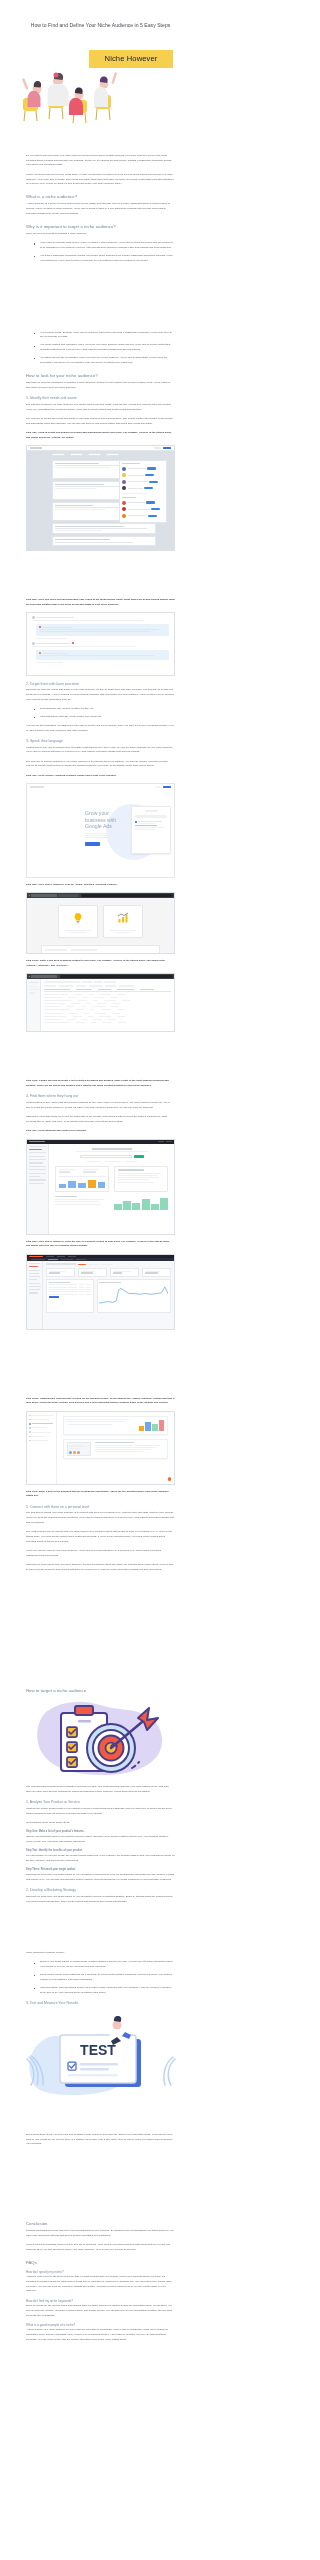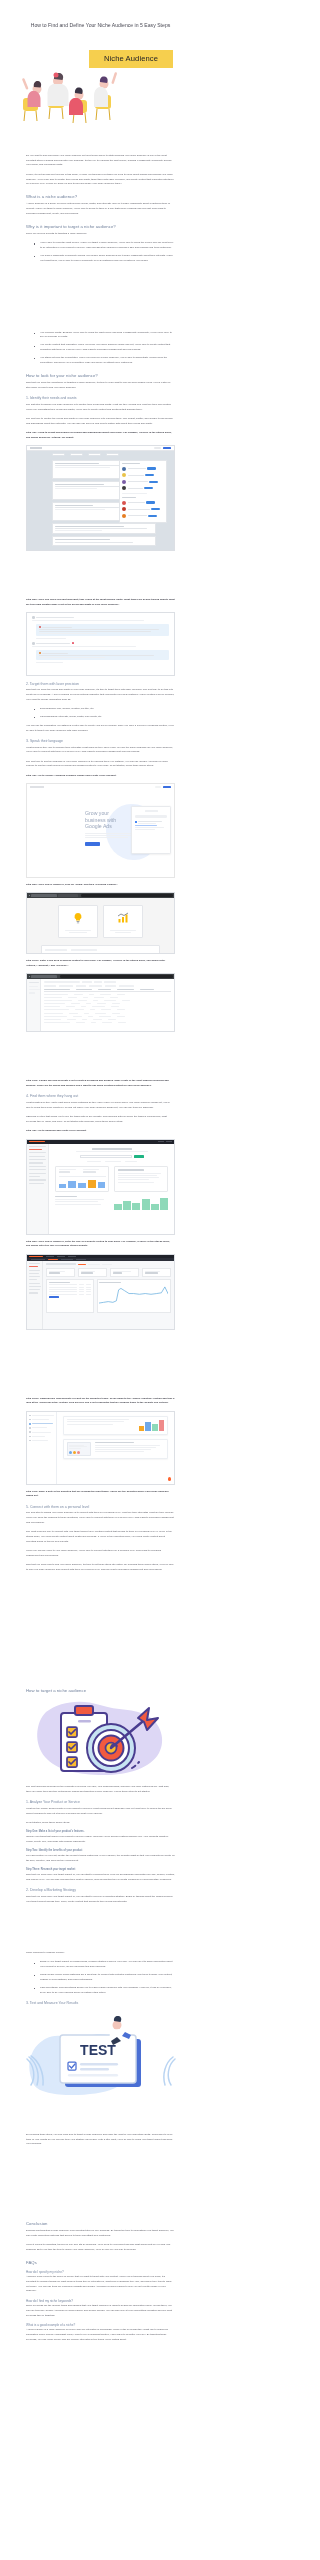--- a/index.html
+++ b/index.html
@@ -108,21 +108,21 @@
 </style>
 </head>
 <body>
 
 <div class="page">
 
   <h1 class="title">How to Find and Define Your Niche Audience in 5 Easy Steps</h1>
 
   <div class="hero">
     <div class="niche-badge">
-      <span>Niche Audience</span>
+      <span>Niche However</span>
     </div>
     <svg class="hero-illus" viewBox="0 0 210 124">
 
       <g fill="#f6cf4e">
         <rect x="6" y="58" width="30" height="26" rx="6"></rect>
         <rect x="56" y="50" width="32" height="28" rx="6"></rect>
         <rect x="104" y="62" width="30" height="26" rx="6"></rect>
         <rect x="150" y="52" width="32" height="28" rx="6"></rect>
       </g>
       <g stroke="#d9ab2e" stroke-width="2">

